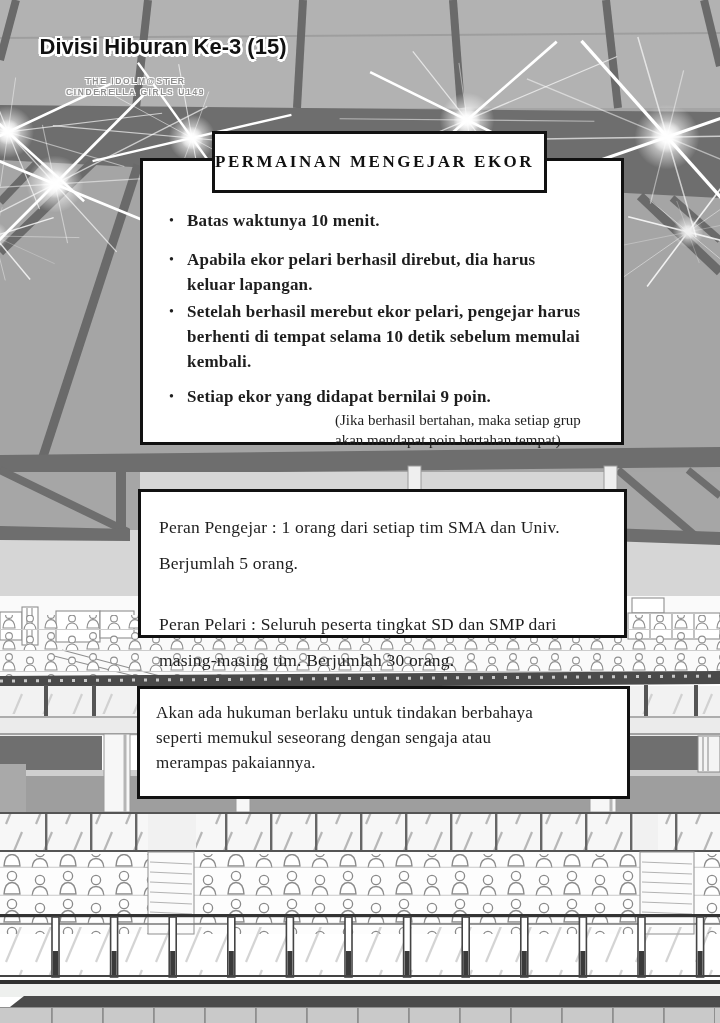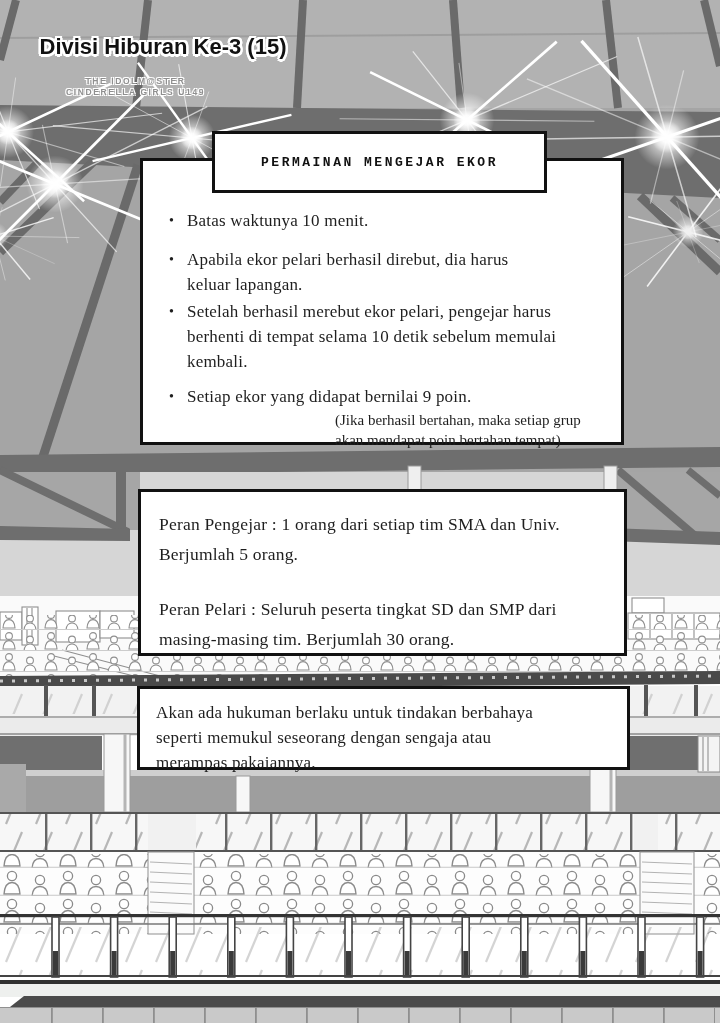--- a/index.html
+++ b/index.html
@@ -15,35 +15,35 @@
   .chapter-line1{font-size:23px;letter-spacing:.5px;}
   .chapter-line2{font-size:22px;margin-top:3px;letter-spacing:0;}
   .brand{position:absolute;left:33px;top:76px;width:205px;text-align:center;z-index:40;
     font-family:"Liberation Sans", sans-serif;font-weight:700;color:#8f8f8f;
     font-size:8.5px;letter-spacing:1.6px;line-height:1.35;
     text-shadow:-1px -1px 0 #fff,1px -1px 0 #fff,-1px 1px 0 #fff,1px 1px 0 #fff;}
 
   
   .panel{position:absolute;background:#fff;border:3px solid #111;box-sizing:border-box;}
   #title-box{left:212px;top:131px;width:335px;height:62px;z-index:30;
-    display:flex;align-items:center;justify-content:center;
-    font-family:Liberation Mono, monospace;font-weight:700;font-size:13px;
+    display:flex;align-items:center;justify-content:flex-start;
+    font-family:Liberation Serif, serif;font-weight:700;font-size:17px;
     letter-spacing:2.5px;color:#111;white-space:nowrap;}
   #rules-box{left:140px;top:158px;width:484px;height:287px;z-index:20;
     padding:47px 14px 0 20px;}
   .bullet{display:flex;font-size:17px;line-height:25px;}
   .bullet .dot{width:11px;flex:0 0 11px;margin-left:6px;margin-right:7px;font-size:14px;}
-  .bullet .btxt{white-space:pre-line;letter-spacing:.2px;}
+  .bullet .btxt{white-space:pre-line;letter-spacing:.2px;font-weight:bold;}
   .gap1{margin-top:14px}.gap2{margin-top:2px}.gap3{margin-top:10px}
   .note{margin:1px 0 0 172px;font-size:15px;line-height:20px;white-space:pre-line;}
-  #roles-box{left:138px;top:489px;width:489px;height:167px;z-index:20;padding:17px 12px 0 18px;
-    font-size:17.5px;line-height:30px;}
+  #roles-box{left:138px;top:489px;width:489px;height:149px;z-index:20;padding:17px 12px 0 18px;
+    font-size:17.5px;line-height:36px;}
   .role-par{white-space:pre-line;letter-spacing:.2px;}
   .role-par + .role-par{margin-top:25px;}
-  #penalty-box{left:137px;top:686px;width:493px;height:84px;z-index:20;padding:11px 10px 8px 16px;
+  #penalty-box{left:137px;top:686px;width:493px;height:113px;z-index:20;padding:11px 10px 8px 16px;
     font-size:17px;line-height:25px;}
   #penalty-box .ptxt{white-space:pre-line;letter-spacing:.2px;}
 </style>
 </head>
 <body>
 
 <div id="page">
 
   <svg id="scene" viewBox="0 0 720 1023" aria-hidden="true">
     <defs>

